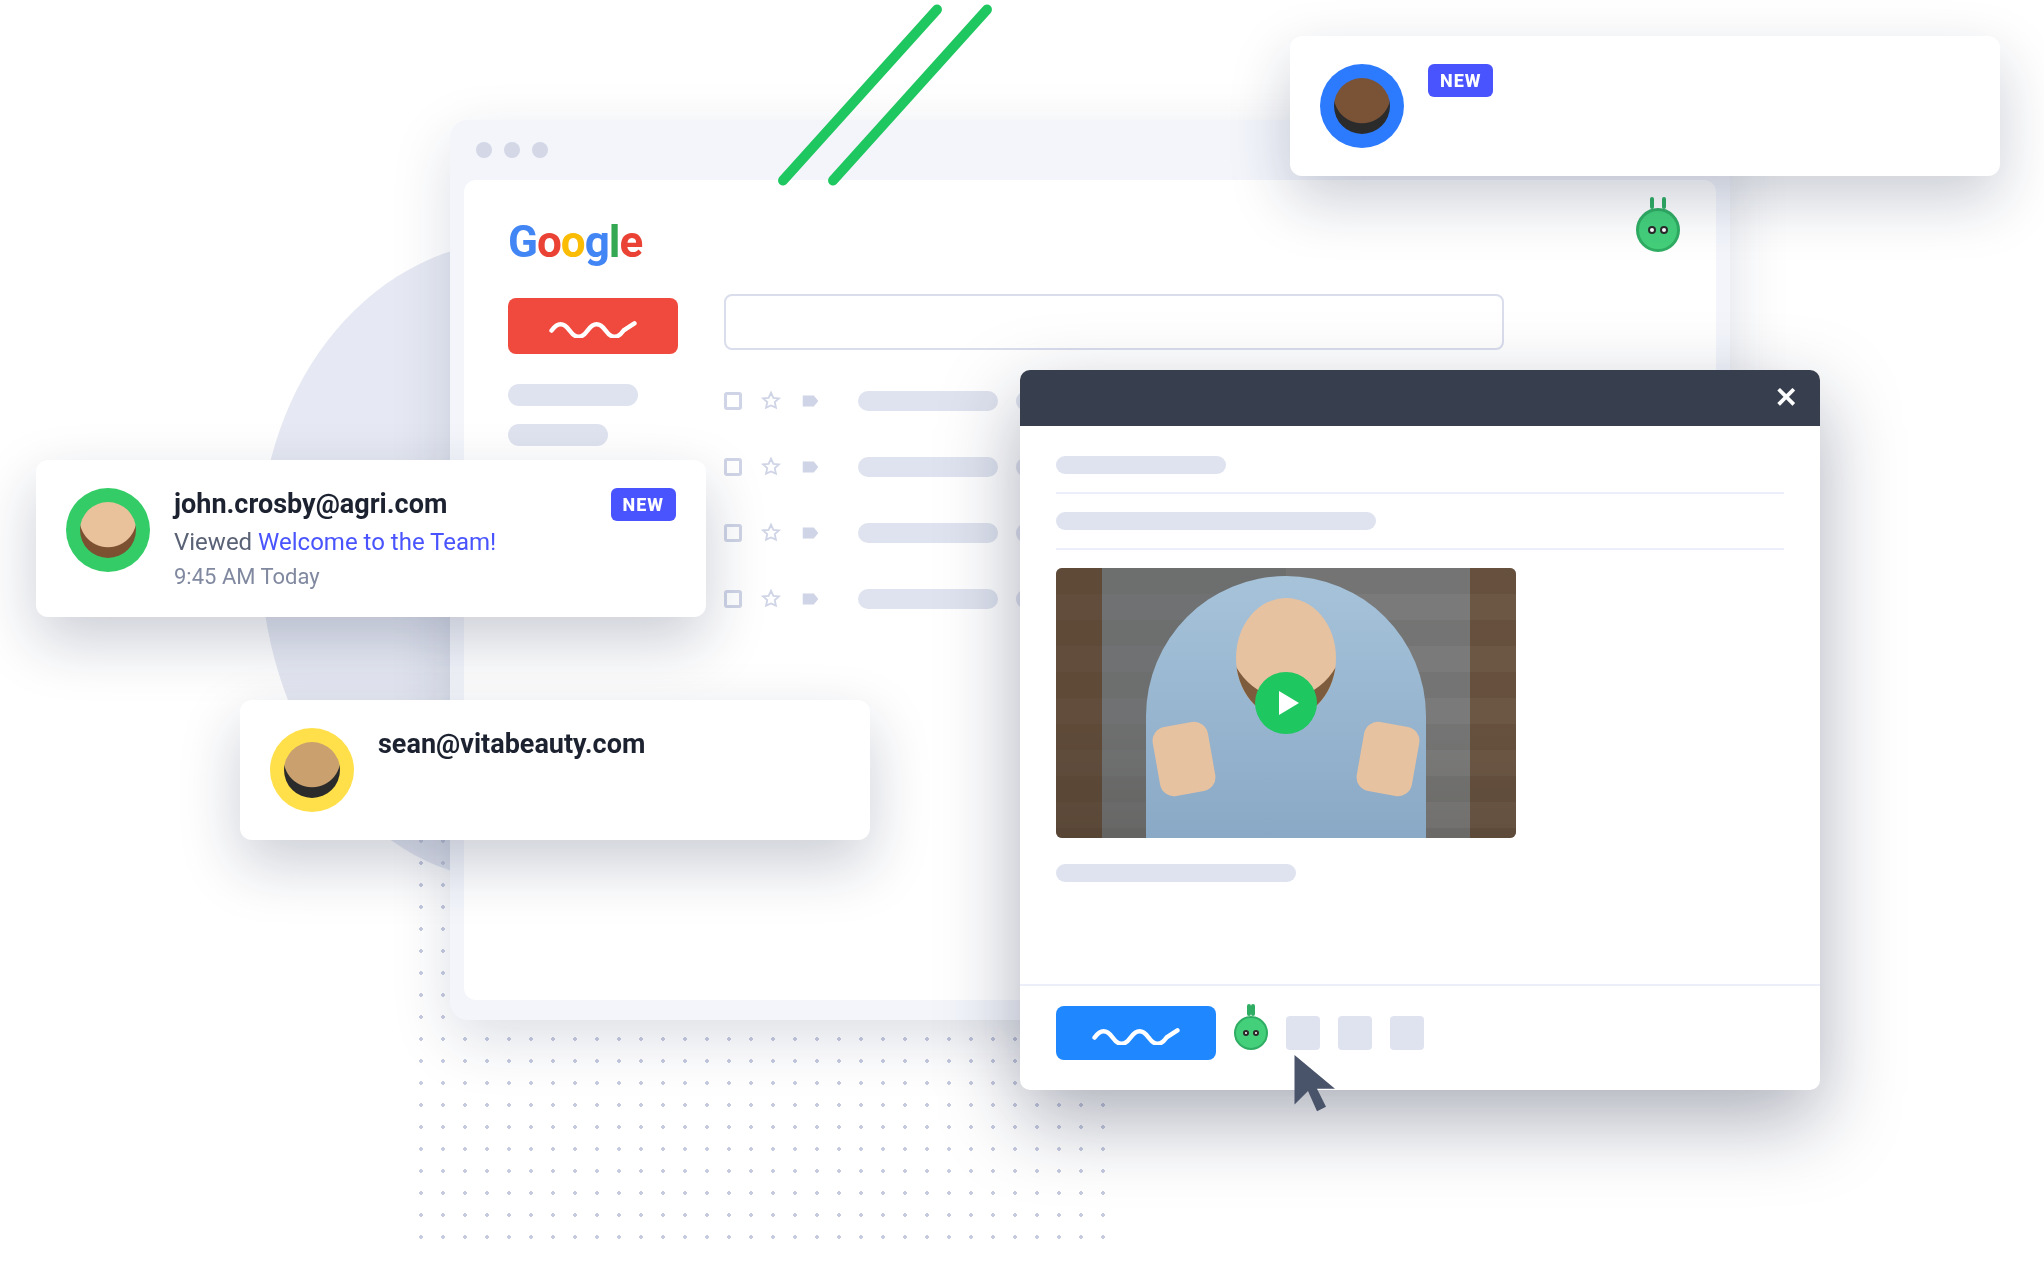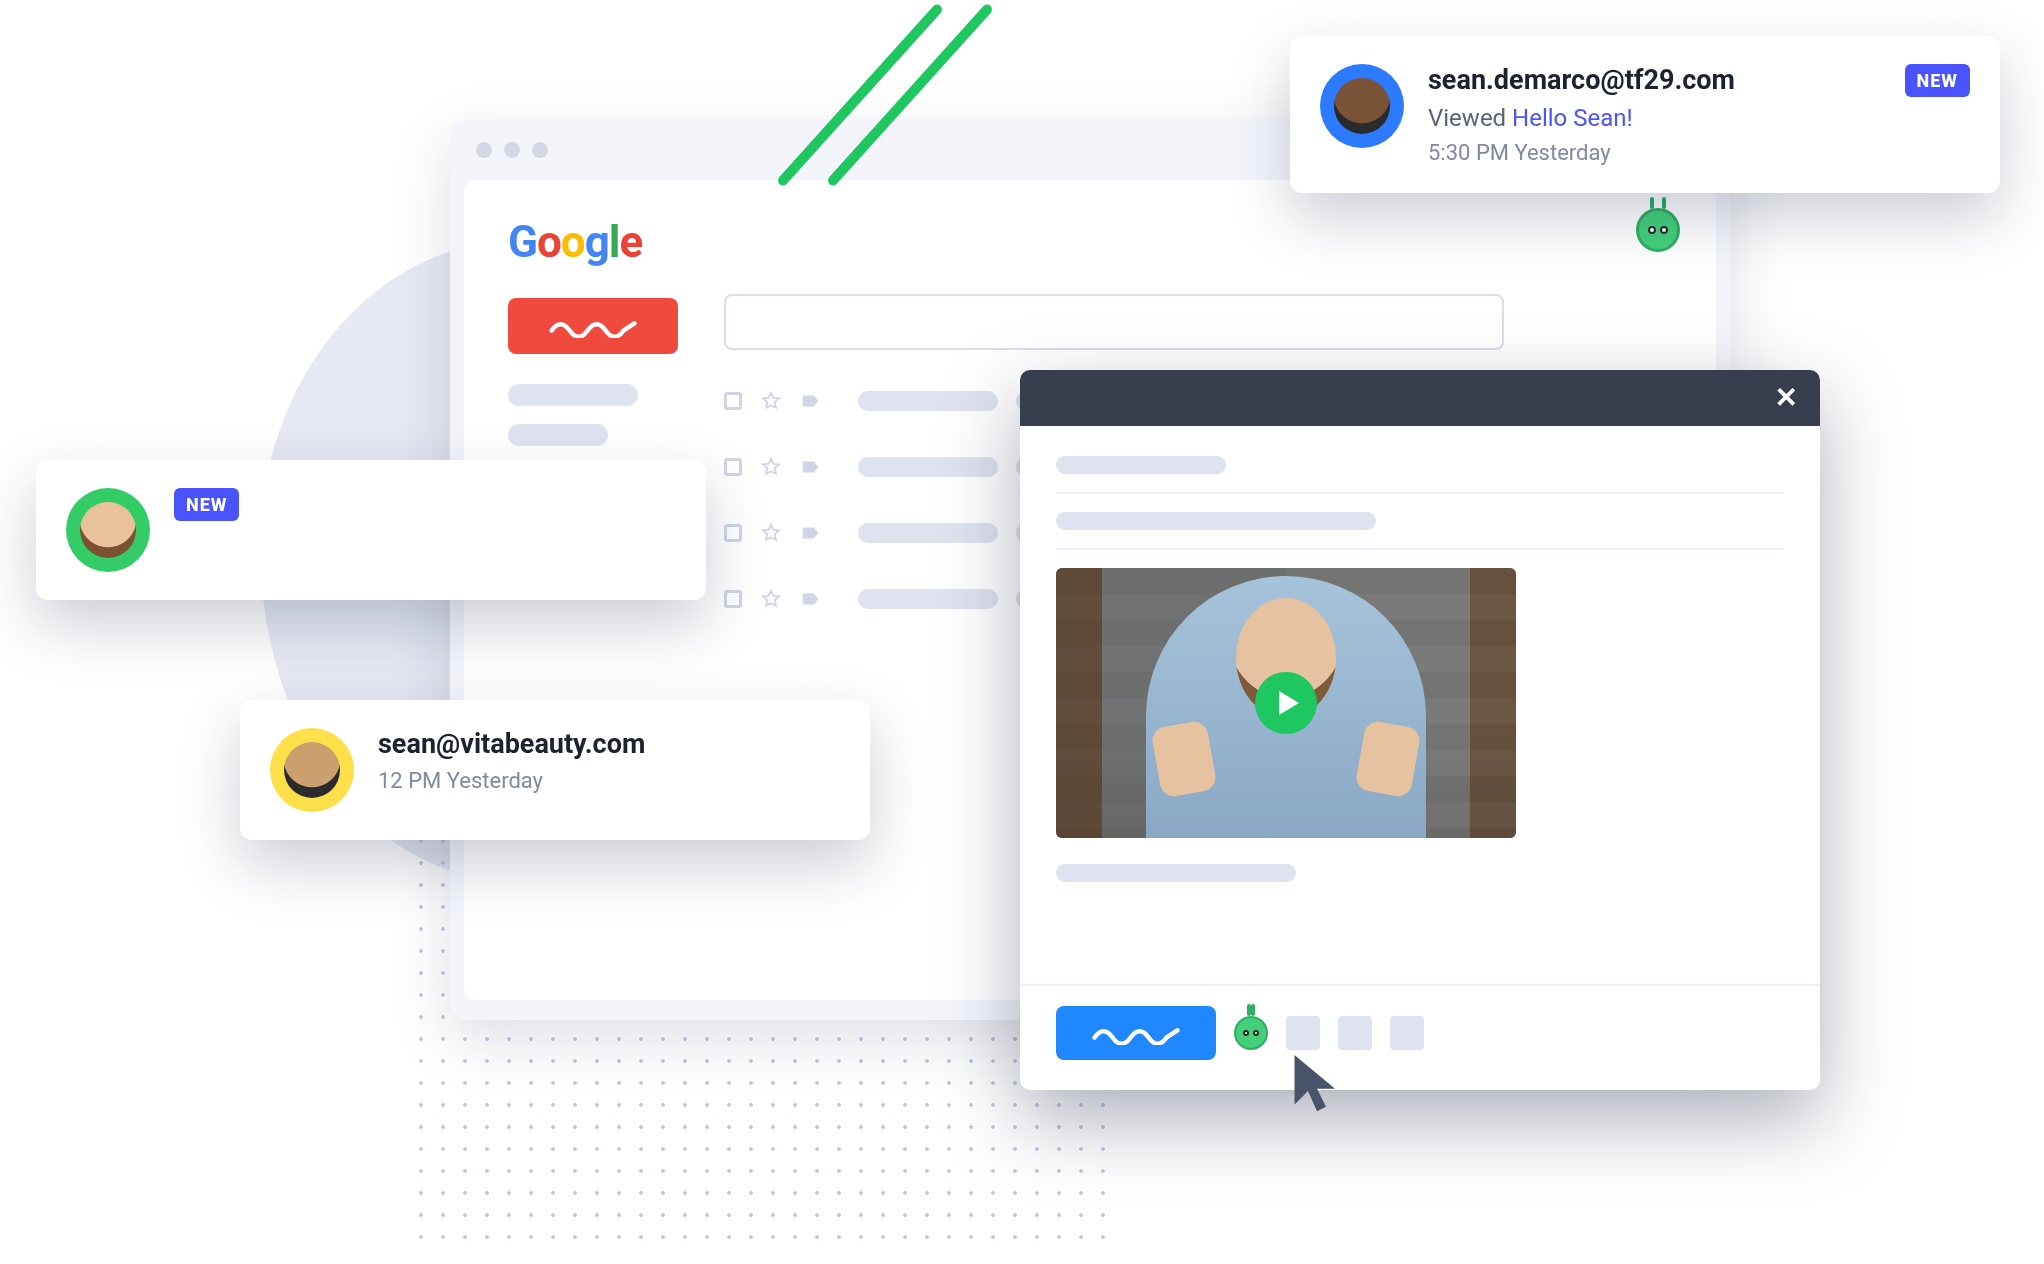--- a/index.html
+++ b/index.html
@@ -385,42 +385,41 @@
   </div>
 
   <svg class="cursor" width="54" height="64" viewBox="0 0 24 28">
     <path fill="#49536a" d="M2 2 L2 24 L8 18 L12 27 L16 25 L12 17 L20 17 Z"></path>
   </svg>
 
   <div class="notif n1">
     <div class="avatar a1">
         <div class="face"></div>
       </div>
+    <div class="texts">
+      <div class="email">john.crosby@agri.com</div>
+      <div class="line2">
+        <span>Viewed</span>
+        <span> </span>
+        <span class="link">Welcome to the Team!</span>
+      </div>
+      <div class="time">9:45 AM Today</div>
+    </div>
     <div class="badge-new">NEW</div>
   </div>
 
   <div class="notif n2">
     <div class="avatar a2">
         <div class="face"></div>
       </div>
     <div class="texts">
       <div class="email">sean@vitabeauty.com</div>
-      <div class="time">12 PM Yesterday</div>
     </div>
   </div>
 
   <div class="notif n3">
     <div class="avatar a3">
         <div class="face"></div>
       </div>
-    <div class="texts">
-      <div class="email">sean.demarco@tf29.com</div>
-      <div class="line2">
-        <span>Viewed</span>
-        <span> </span>
-        <span class="link">Hello Sean!</span>
-      </div>
-      <div class="time">5:30 PM Yesterday</div>
-    </div>
     <div class="badge-new">NEW</div>
   </div>
 
 </div>
 
 </body></html>

